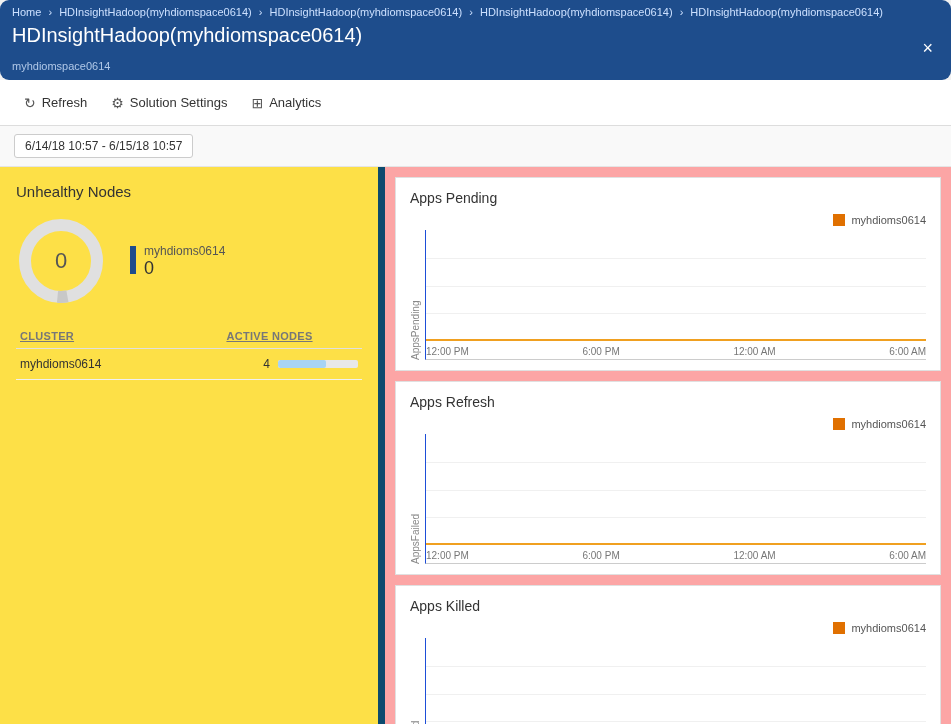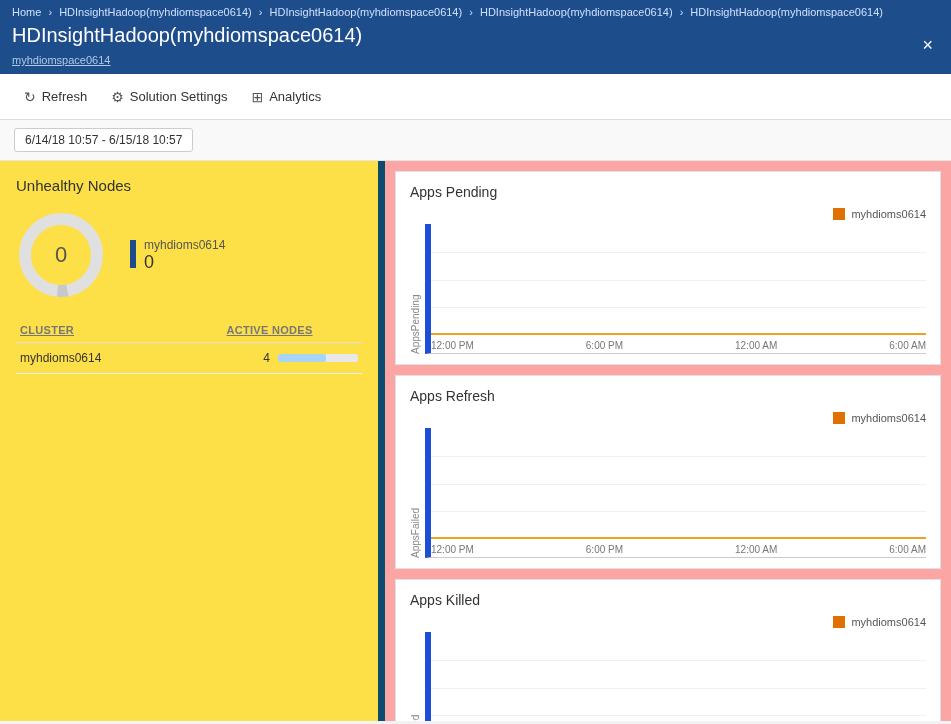--- a/index.html
+++ b/index.html
@@ -3,20 +3,21 @@
   <meta charset="utf-8">
   <style>
     * { box-sizing: border-box; margin: 0; padding: 0; }
     body { font-family: 'Segoe UI', Arial, sans-serif; font-size: 13px; background: #f2f2f2; width: 951px; height: 724px; overflow: hidden; }
 
     
     .header {
       background: #1e4d8c;
       color: white;
       padding: 0 12px;
+      border-radius: 9px;
     }
     .breadcrumb {
       font-size: 11px;
       padding: 6px 0 2px;
       color: #cce0ff;
       white-space: nowrap;
       overflow: hidden;
     }
     .breadcrumb span { color: #cce0ff; }
     .breadcrumb .sep { margin: 0 4px; }
@@ -27,22 +28,21 @@
       padding: 4px 0 8px;
     }
     .title-main {
       font-size: 20px;
       font-weight: 400;
       color: white;
     }
     .title-sub {
       font-size: 11px;
       color: #b0c8e8;
-      margin-top: 7px;
-      text-decoration: underline;
+      margin-top: 13px;
     }
     .close-btn {
       color: white;
       font-size: 18px;
       cursor: pointer;
       background: none;
       border: none;
       padding: 2px 6px;
     }
 
@@ -237,21 +237,21 @@
       font-size: 10px;
       color: #888;
       margin-right: 4px;
       display: flex;
       align-items: center;
     }
 
     .chart-inner {
       flex: 1;
       position: relative;
-      border-left: 6px solid #1d4ed8;
+      border-left: 1px solid #1d4ed8;
       border-bottom: 1px solid #ccc;
     }
 
     .chart-line {
       position: absolute;
       bottom: 18px;
       left: 0;
       right: 0;
       height: 2px;
       background: #f0a020;

